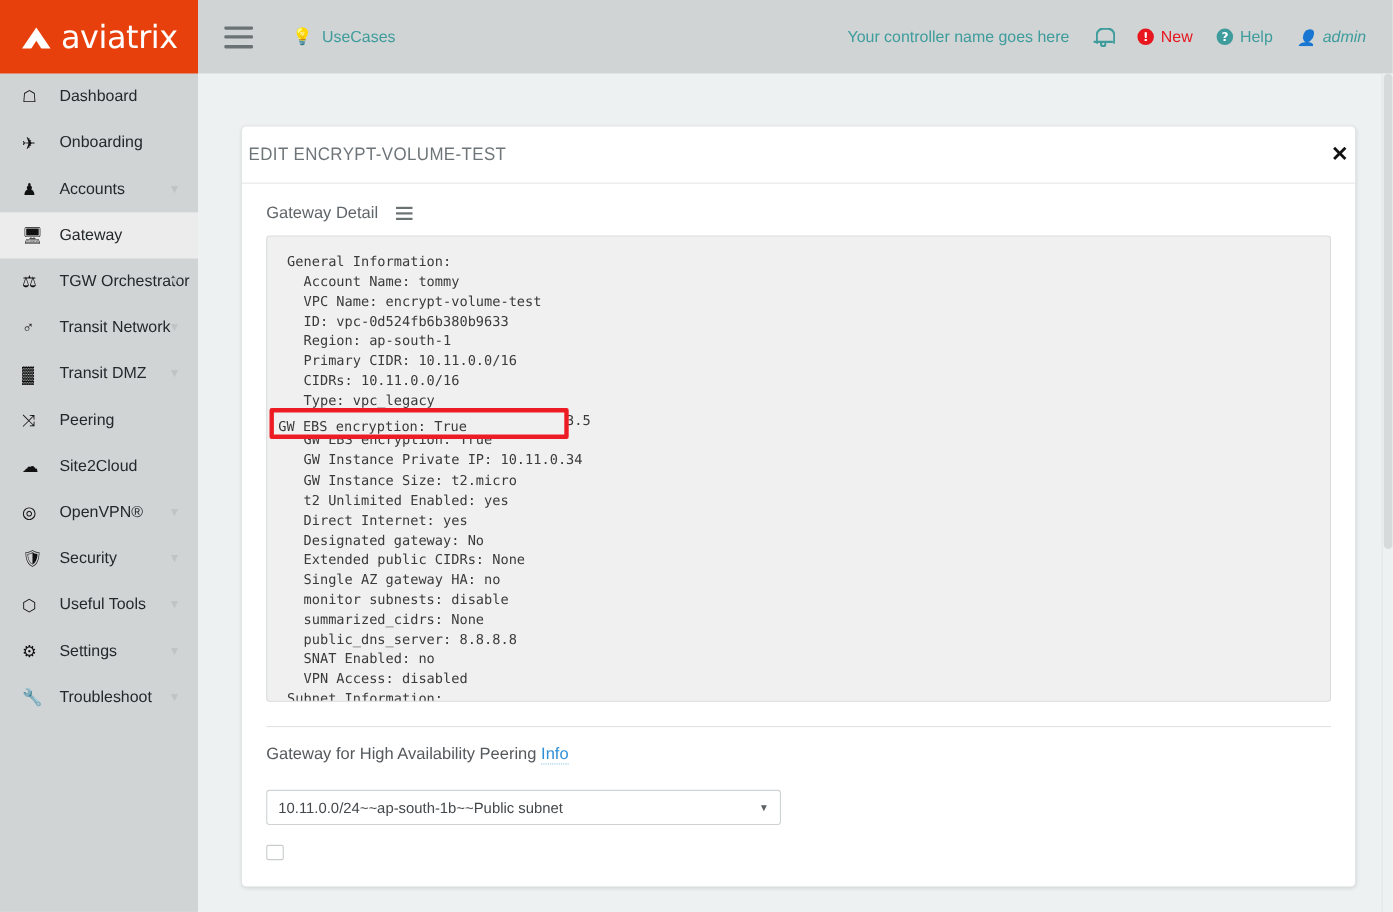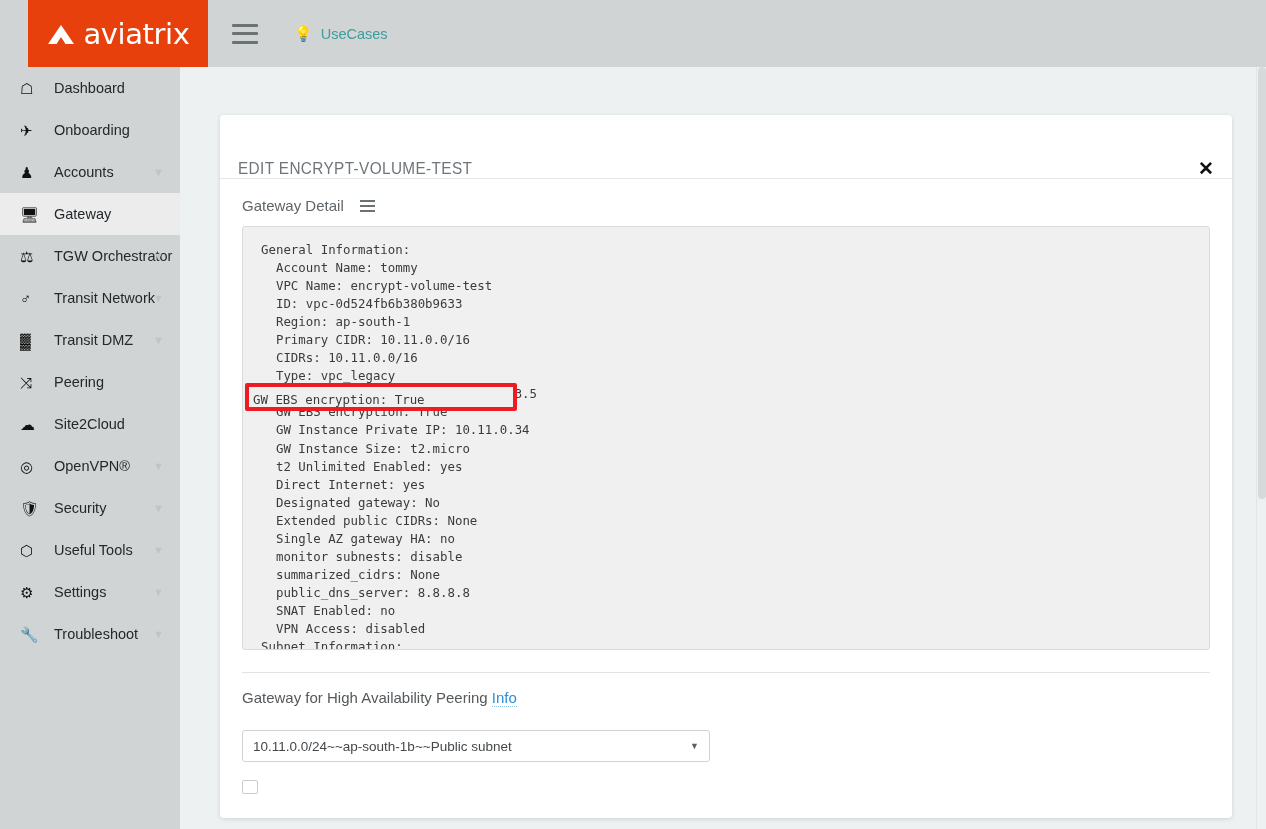--- a/index.html
+++ b/index.html
@@ -16,21 +16,20 @@
     position: absolute; top: 0; left: 0;
     width: 1266px; height: 67px;
     background: #d0d4d5;
     display: flex; align-items: center;
   }
   .logo {
     width: 180px; height: 67px;
     background: #e8400c;
     display: flex; align-items: center; justify-content: center;
     flex: 0 0 180px;
-    margin-left: 28px;
   }
   .logo-mark {
     display: flex; align-items: center; gap: 7px;
   }
   .logo-chev { width: 30px; height: 26px; position: relative; }
   .logo-chev::before {
     content: ""; position: absolute; left: 2px; top: 4px;
     width: 0; height: 0;
     border-left: 13px solid transparent;
     border-right: 13px solid transparent;
@@ -128,22 +127,22 @@
   }
 
   .modal {
     position: absolute; left: 40px; top: 48px;
     width: 1012px;
     background: #fff;
     border-radius: 4px;
     box-shadow: 0 1px 4px rgba(0,0,0,0.13);
   }
   .modal-head {
-    height: 64px; display: flex; align-items: flex-end;
-    padding: 0 18px; border-bottom: 1px solid #e3e6e7;
+    height: 52px; display: flex; align-items: center;
+    padding: 0 6px; border-bottom: 1px solid #e3e6e7;
   }
   .modal-title {
     font-size: 16.5px; color: #6e7579; letter-spacing: 0.4px;
     font-family: "Liberation Sans Narrow", "Liberation Sans", sans-serif;
     transform: scaleX(0.93); transform-origin: left center;
   }
   .modal-close {
     margin-left: auto; font-size: 19px; color: #111; font-weight: bold;
     cursor: pointer; line-height: 1;
   }
@@ -252,20 +251,42 @@
     <span></span>
       <span></span>
       <span></span>
   </div>
 
   <div class="usecases">
     <span class="bulb-icon">💡</span>
     <span>UseCases</span>
   </div>
 
+  <div class="topright">
+    <span class="ctrl-name">Your controller name goes here</span>
+
+    <span class="bell">
+        <span class="bell-clap"></span>
+      </span>
+
+    <span class="tr-item tr-new">
+      <span class="badge-circ badge-red">!</span>
+      <span>New</span>
+    </span>
+
+    <span class="tr-item tr-help">
+      <span class="badge-circ badge-teal">?</span>
+      <span>Help</span>
+    </span>
+
+    <span class="tr-item tr-admin">
+      <span class="user-ico">👤</span>
+      <span>admin</span>
+    </span>
+  </div>
 </div>
 
 <div class="sidebar">
 
   <div class="nav-item">
     <span class="nav-ico">☖</span>
     <span class="nav-label">Dashboard</span>
   </div>
 
   <div class="nav-item">

